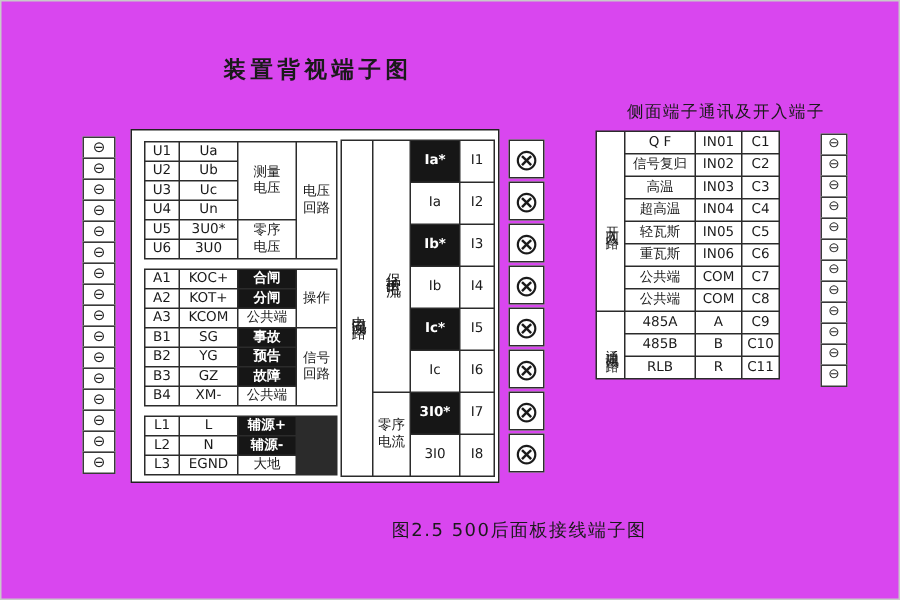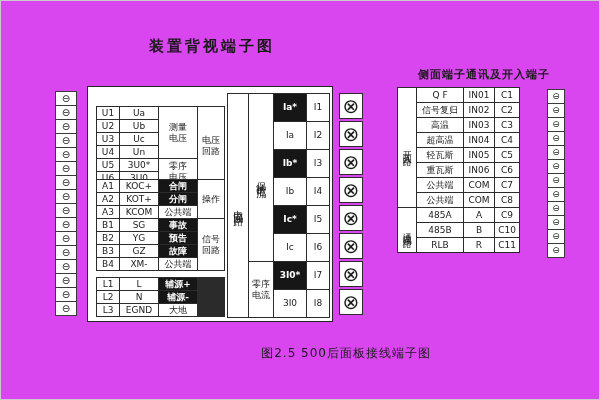--- a/index.html
+++ b/index.html
@@ -2,21 +2,21 @@
 <html><head>
 <meta charset="utf-8">
 <style>
   * { margin:0; padding:0; box-sizing:border-box; }
   html,body { width:600px; height:400px; }
   body { font-family:"DejaVu Sans", sans-serif; background:#fff; color:#1a1a1a; }
   .page { position:relative; width:600px; height:400px; background:#d946ef; border:1px solid #c9c9c9; overflow:hidden; }
   .abs { position:absolute; }
 
   .main-title { font-size:15px; font-weight:bold; letter-spacing:3px; }
-  .side-title { font-size:11px; font-weight:bold; letter-spacing:1px;text-align:right; }
+  .side-title { font-size:11px; font-weight:normal; letter-spacing:1px;text-align:right; }
   .caption { font-size:12px; letter-spacing:1px; text-align:right; }
 
   .outline-box { border:1px solid #222; background:#fff; }
 
   .grid { display:grid; grid-auto-flow:column; gap:1px; background:#2b2b2b; padding:1px; }
   .vgrid   { grid-template-columns:22px 38px 38px 26px; grid-template-rows:repeat(6,12px); }
   .osgrid  { grid-template-columns:22px 38px 38px 26px; grid-template-rows:repeat(7,12px); }
   .auxgrid { grid-template-columns:22px 38px 38px 26px; grid-template-rows:repeat(3,12px); }
   .curgrid { grid-template-columns:20px 24px 32px 22px; grid-template-rows:repeat(8,27px); }
   .sidegrid{ grid-template-columns:18px 46px 30px 24px; grid-template-rows:repeat(11,14px); }
@@ -91,21 +91,21 @@
     <div class="scell">
         <span>⊖</span>
       </div>
     <div class="scell">
         <span>⊖</span>
       </div>
   </div>
 
   <div class="abs outline-box" style="left:86px; top:85px; width:246px; height:236px;">
 
-    <div class="abs grid vgrid" style="left:8px; top:7px;margin-top:12px;">
+    <div class="abs grid vgrid" style="left:8px; top:7px;">
       <div class="c">U1</div>
       <div class="c">U2</div>
       <div class="c">U3</div>
       <div class="c">U4</div>
       <div class="c">U5</div>
       <div class="c">U6</div>
       <div class="c">Ua</div>
       <div class="c">Ub</div>
       <div class="c">Uc</div>
       <div class="c">Un</div>

